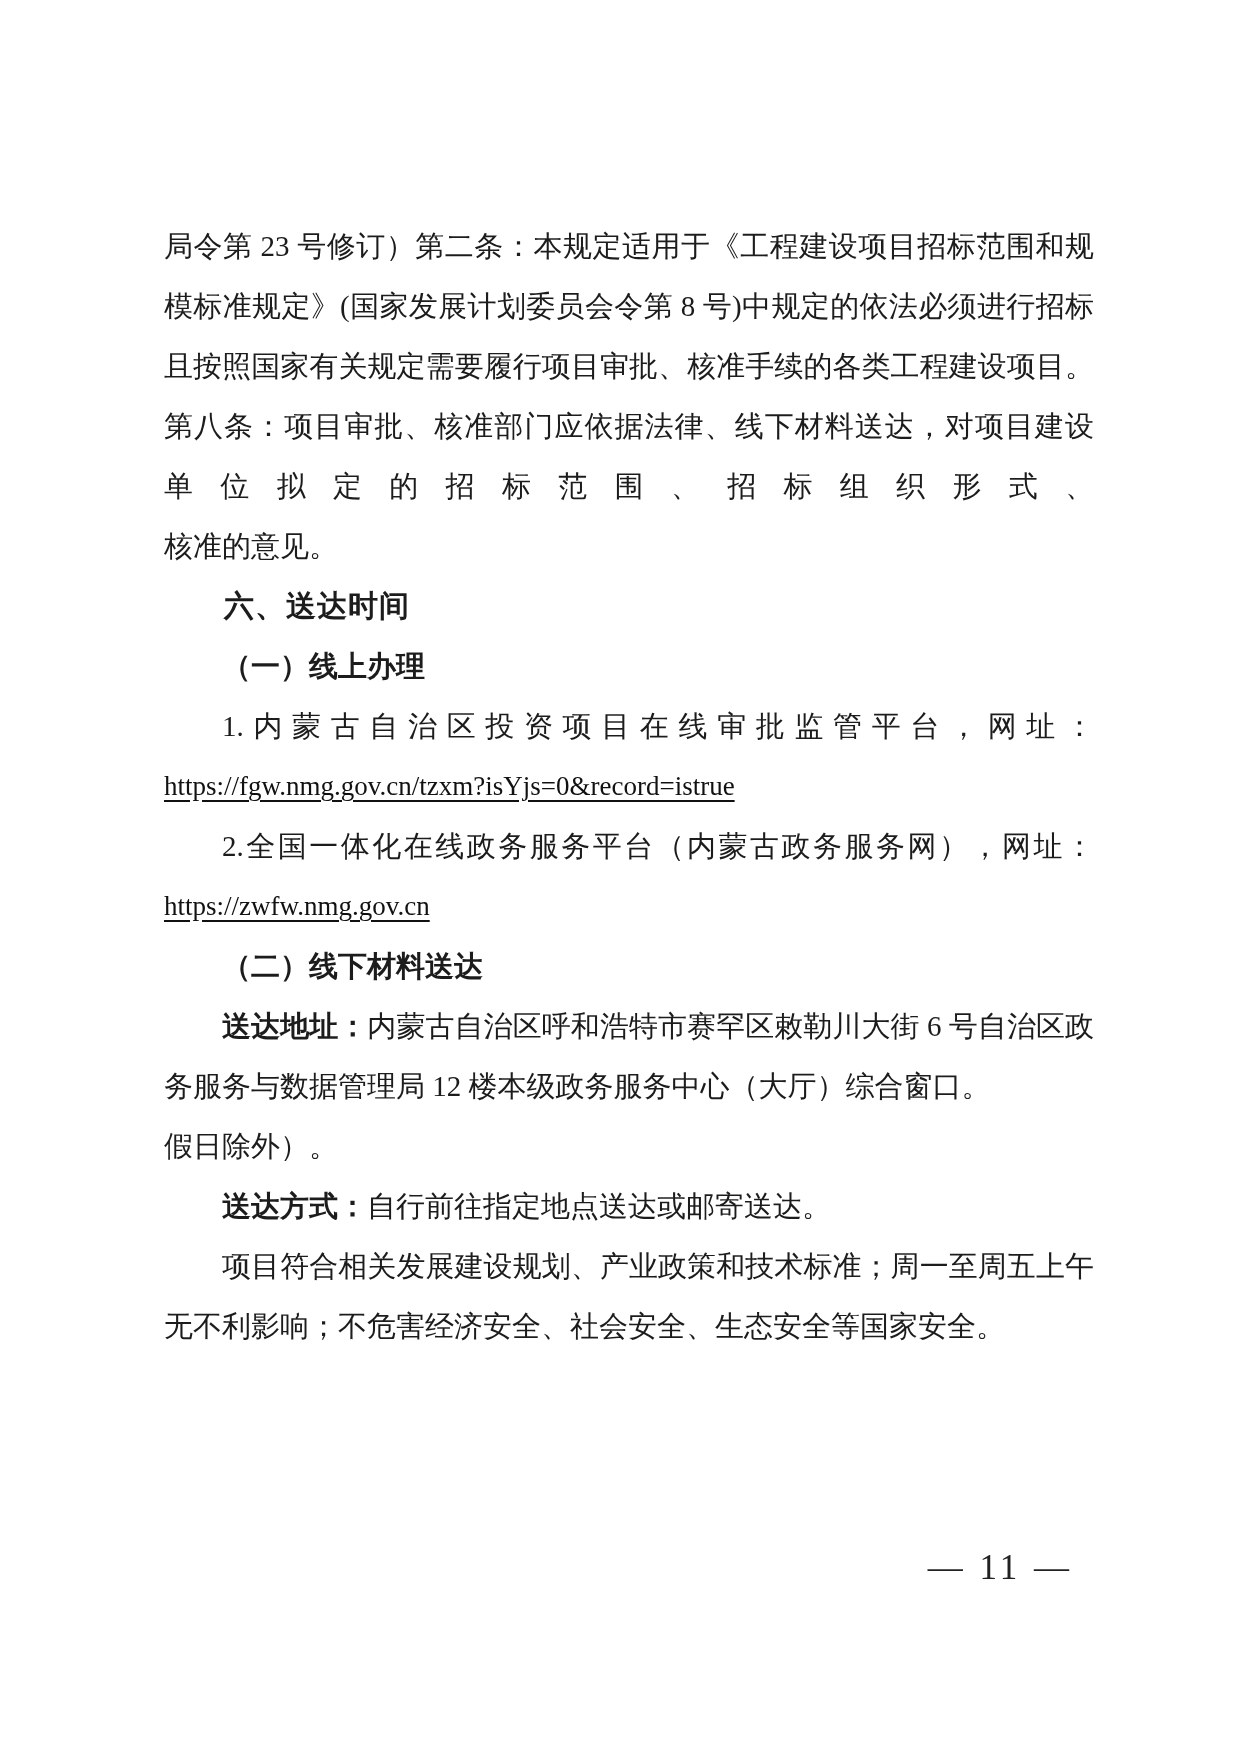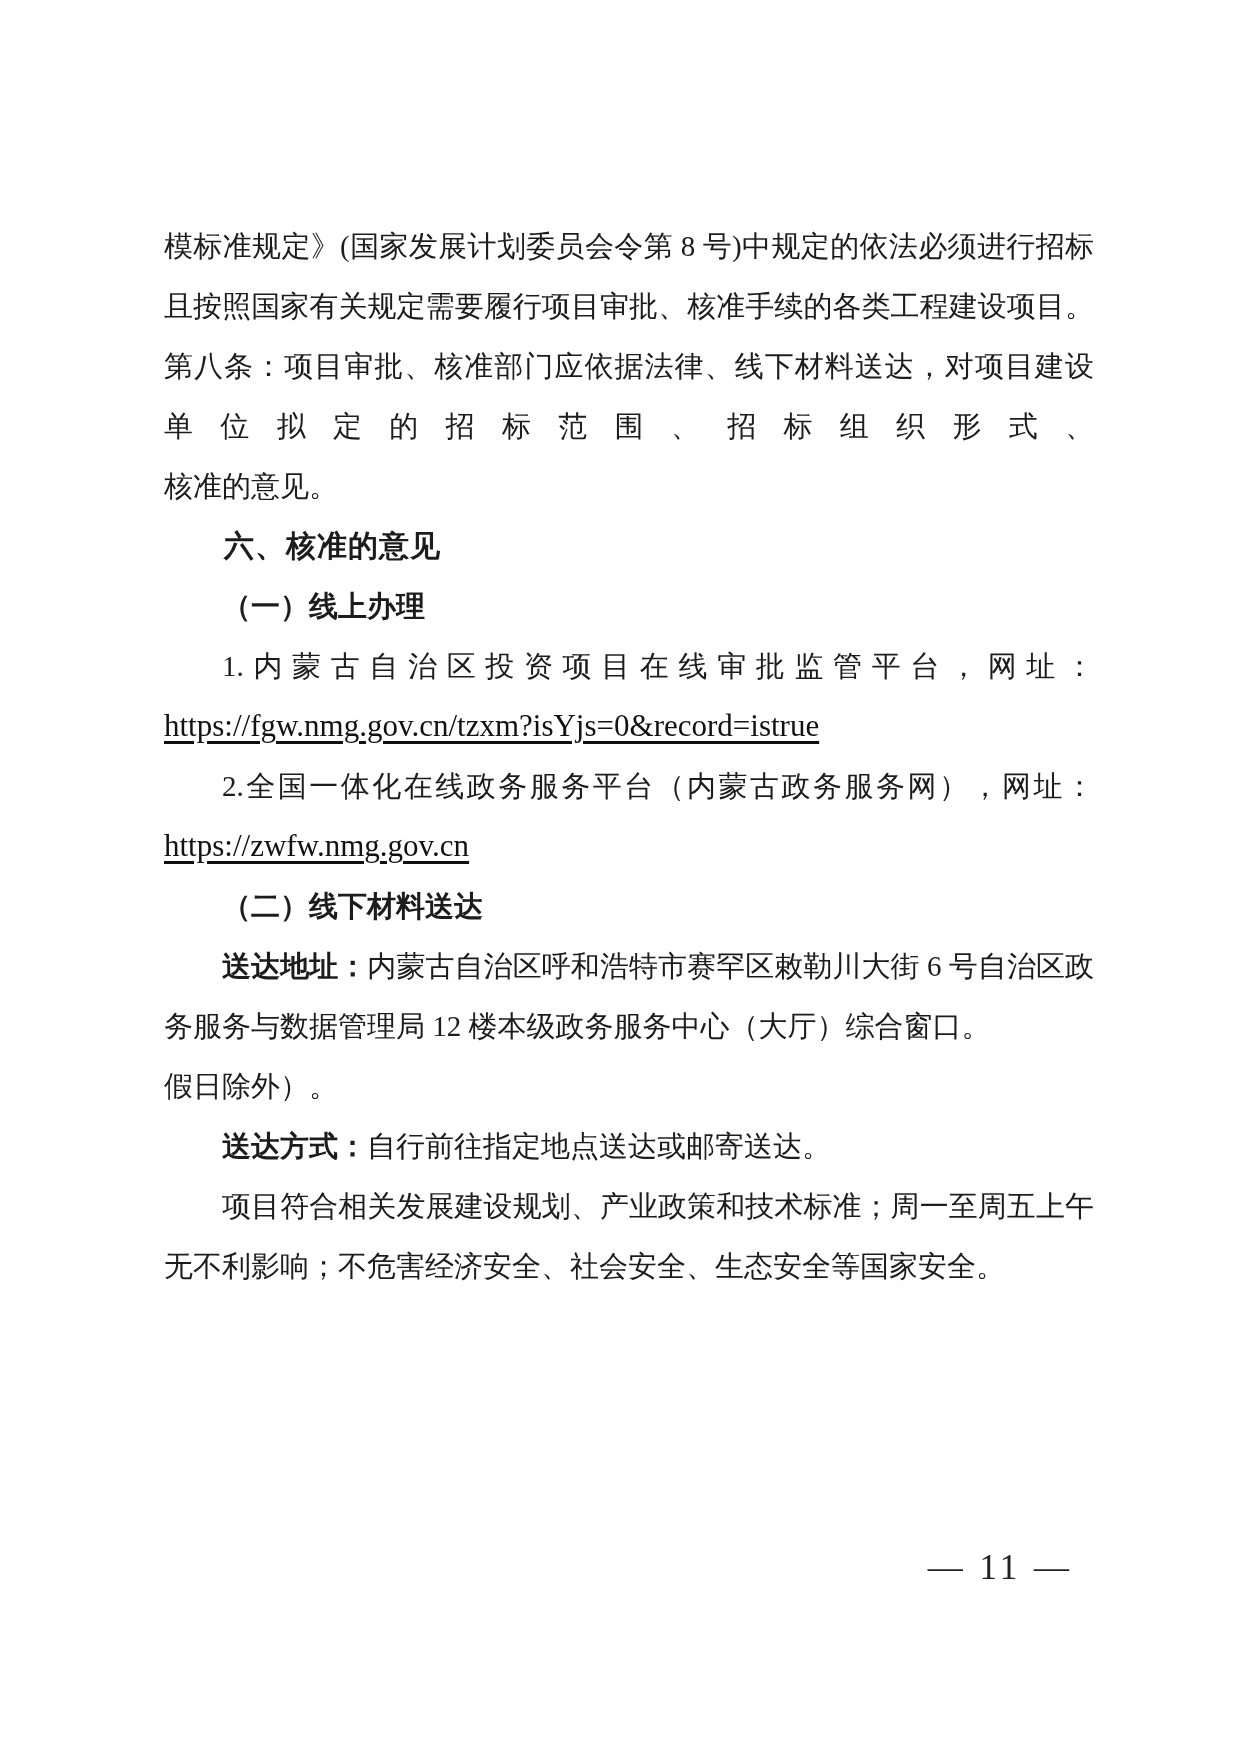--- a/index.html
+++ b/index.html
@@ -55,21 +55,21 @@
     font-family: "Liberation Sans", "DejaVu Sans", sans-serif;
     font-weight: bold;
     font-size: 29px;
     text-align: left;
     text-align-last: left;
     -moz-text-align-last: left;
     text-indent: 2em;
   }
   .url {
     font-family: "Liberation Serif", "DejaVu Serif", serif;
-    font-size: 31px;
+    font-size: 27px;
     text-align: left;
     text-align-last: left;
     -moz-text-align-last: left;
     text-decoration: underline;
     text-underline-offset: 5px;
     color: #111111;
   }
   .lbl {
     font-family: "Liberation Sans", "DejaVu Sans", sans-serif;
     font-weight: bold;
@@ -83,27 +83,28 @@
     color: #222222;
     letter-spacing: 4px;
   }
 </style>
 </head>
 <body>
 
 <div class="page">
   <div class="content">
 
+    <div class="line">局令第 23 号修订）第二条：本规定适用于《工程建设项目招标范围和规</div>
     <div class="line">模标准规定》(国家发展计划委员会令第 8 号)中规定的依法必须进行招标</div>
     <div class="line">且按照国家有关规定需要履行项目审批、核准手续的各类工程建设项目。</div>
     <div class="line">第八条：项目审批、核准部门应依据法律、线下材料送达，对项目建设</div>
     <div class="line">单位拟定的招标范围、招标组织形式、招标方式等内容提出是否予以审批、</div>
     <div class="line pend">核准的意见。</div>
 
-    <div class="line heading">六、核准的意见</div>
+    <div class="line heading">六、送达时间</div>
     <div class="line subheading">（一）线上办理</div>
 
     <div class="line indent">1.内蒙古自治区投资项目在线审批监管平台，网址：</div>
     <div class="line url">https://fgw.nmg.gov.cn/tzxm?isYjs=0&amp;record=istrue</div>
     <div class="line indent">2.全国一体化在线政务服务平台（内蒙古政务服务网），网址：</div>
     <div class="line url">https://zwfw.nmg.gov.cn</div>
 
     <div class="line subheading">（二）线下材料送达</div>
 
     <div class="line indent">

